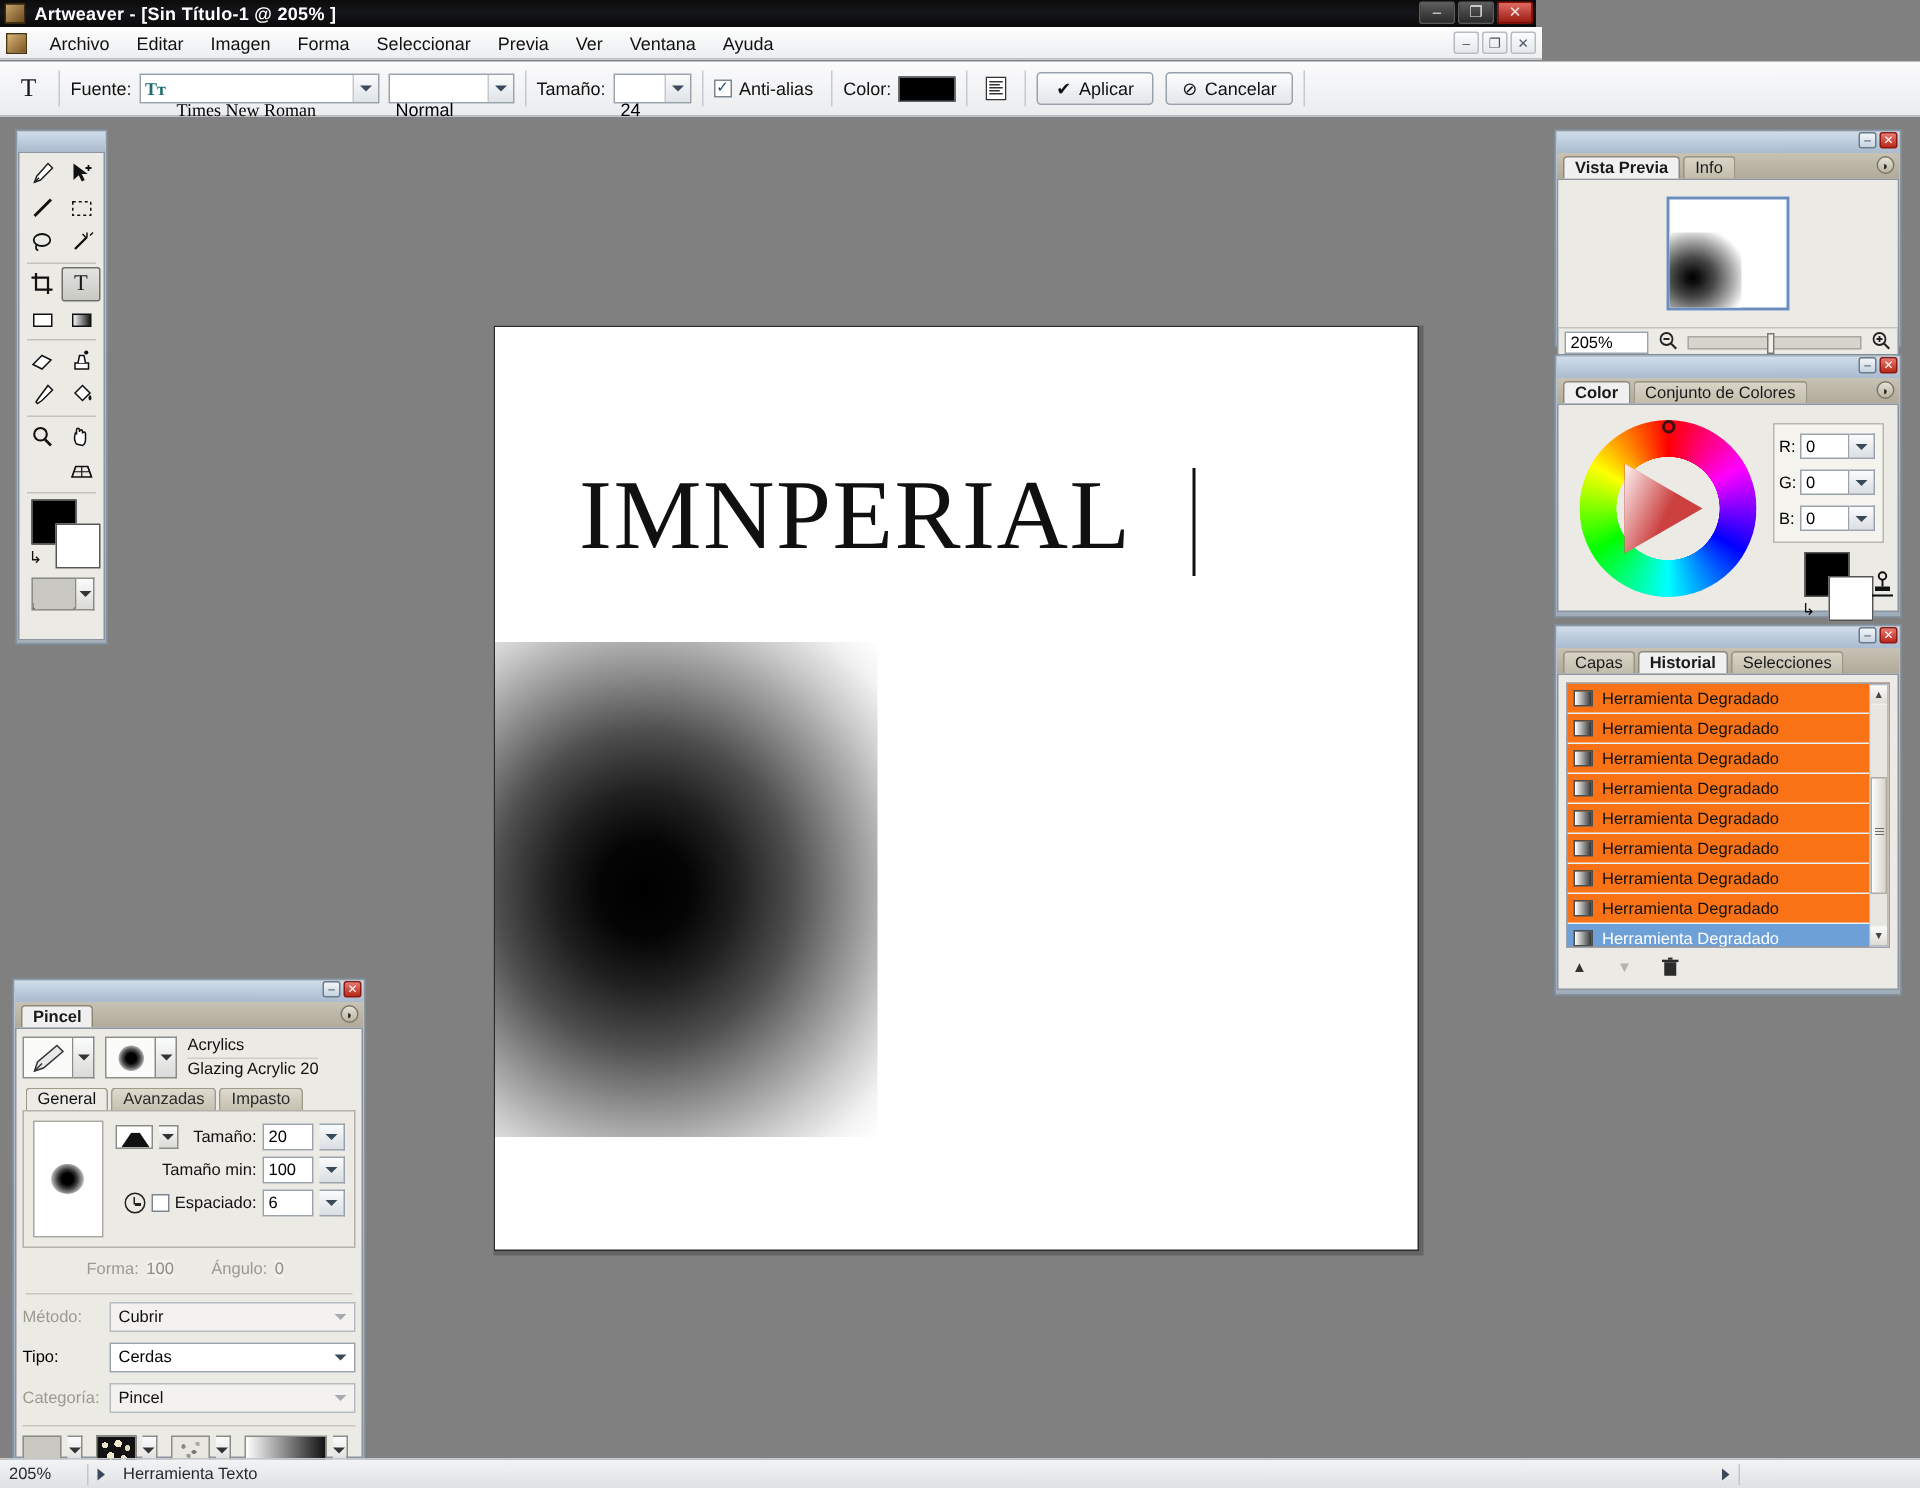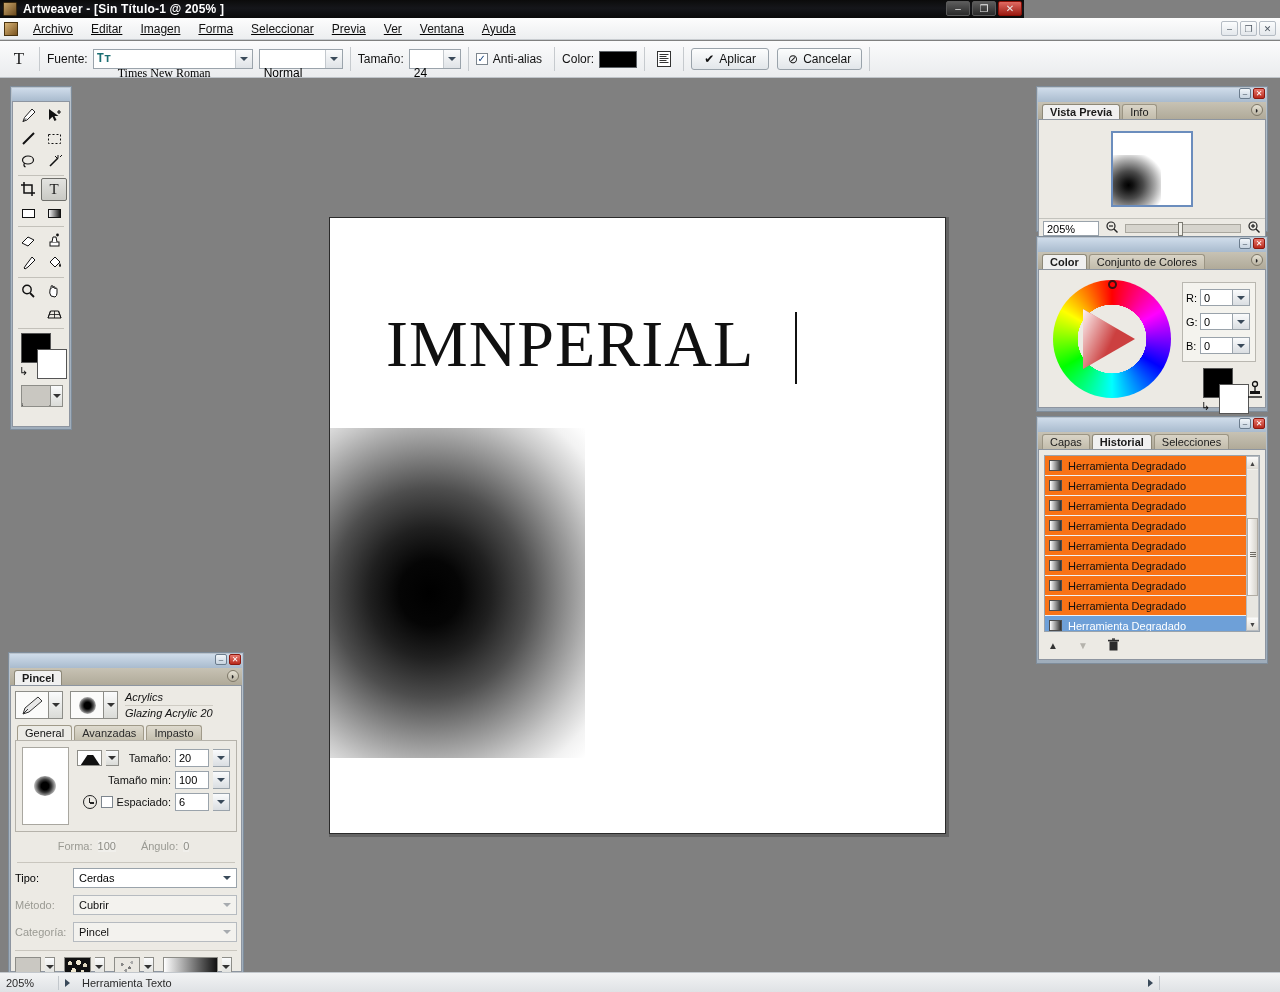--- a/index.html
+++ b/index.html
@@ -34,24 +34,24 @@
   #win-btns div{
     width:24px;height:15px;border:1px solid #5a5a5a;border-radius:2px;
     display:flex;align-items:center;justify-content:center;
     color:#e8e8e8;font-size:10px;line-height:1;
     background:linear-gradient(to bottom,#5c5c5c,#2a2a2a);
   }
   #win-btns div.close{background:linear-gradient(to bottom,#e06a62,#9b1b12);border-color:#8a1108;}
 
   
   #menubar{
-    position:absolute;left:0;top:18px;width:1280px;height:22px;
+    position:absolute;left:0;top:18px;width:1028px;height:22px;
     background:linear-gradient(to bottom,#fdfdfd,#eceef0);
     border-bottom:1px solid #c8ccd0;
-    display:flex;align-items:center;text-decoration:underline;
+    display:flex;align-items:center;
   }
   #menubar .doc-icon{
     width:14px;height:14px;margin-left:4px;margin-right:6px;
     background:linear-gradient(135deg,#d9b578,#7a5420);
     border:1px solid #4a3410;
   }
   #menubar .mi{padding:2px 9px;font-size:12px;color:#111;cursor:default;}
   #doc-win-btns{position:absolute;right:4px;top:3px;display:flex;gap:2px;}
   #doc-win-btns div{
     width:17px;height:15px;border:1px solid #b5bcc4;border-radius:2px;
@@ -83,21 +83,21 @@
     background:linear-gradient(to bottom,#fafbfc,#dfe3e7);
     border-left:1px solid #c3c8cd;
     display:flex;align-items:center;justify-content:center;
   }
   .combo .arrowbox i{
     display:block;width:0;height:0;border-left:4px solid transparent;
     border-right:4px solid transparent;border-top:4px solid #3a4a5a;
   }
   .fonticon{
     width:14px;height:13px;margin:0 3px 0 3px;color:#1b6e72;
-    font-family:Liberation Mono, monospace;font-size:12px;font-weight:bold;line-height:13px;
+    font-family:Liberation Serif, serif;font-size:12px;font-weight:bold;line-height:13px;
   }
   .chk{
     width:12px;height:12px;border:1px solid #7d868e;background:#fff;
     display:inline-flex;align-items:center;justify-content:center;margin-right:5px;
     font-size:10px;color:#15437e;line-height:1;
   }
   .swatch{width:38px;height:17px;border:1px solid #5d6267;background:#000;}
   .iconbtn{
     width:24px;height:24px;border:1px solid transparent;
     display:flex;align-items:center;justify-content:center;
@@ -303,21 +303,21 @@
     width:34px;height:28px;border:1px solid #8d8d88;background:#fbfbfa;
     display:flex;align-items:center;justify-content:center;
   }
   .bslot-arrow{
     width:14px;height:28px;border:1px solid #8d8d88;border-left:none;
     background:linear-gradient(to bottom,#fafbfc,#dadbd7);
     display:flex;align-items:center;justify-content:center;margin-right:7px;
   }
   .bslot-arrow i{width:0;height:0;border-left:4px solid transparent;border-right:4px solid transparent;border-top:4px solid #333;}
   .bdot{width:17px;height:17px;border-radius:50%;background:radial-gradient(circle,#000 0 28%,#555 52%,#fff 85%);}
-  .bnames{font-size:11px;line-height:14px;color:#111;font-style:italic;}
+  .bnames{font-size:11px;line-height:14px;color:#111;}
   .bnames .n1{border-bottom:1px solid #cfccc4;padding-bottom:1px;}
   .btabstrip{display:flex;align-items:flex-end;height:16px;margin:2px 0 0 2px;}
   .btab{
     height:15px;padding:0 7px;font-size:11px;
     background:linear-gradient(to bottom,#dedace,#c5c0af);
     border:1px solid #a09a89;border-bottom:none;border-radius:3px 3px 0 0;
     display:flex;align-items:center;margin-right:2px;color:#2b2b2b;
   }
   .btab.active{background:#ecebe6;color:#111;}
   .bgen{
@@ -896,30 +896,30 @@
       <span class="fd" style="opacity:.55"><i></i></span>
       <span style="width:10px"></span>
       <span class="fl dis">Ángulo:</span>
       <span class="fv fv-dis">0</span>
       <span class="fd" style="opacity:.55"><i></i></span>
     </div>
 
     <div style="height:1px;background:#c9c6be;margin:4px 2px 2px"></div>
 
     <div class="bsel-row">
+      <span class="lab dis">Método:</span>
+      <span class="sel dis">
+        <span>Cubrir</span>
+        <i class="ar"></i>
+      </span>
+    </div>
+    <div class="bsel-row">
       <span class="lab">Tipo:</span>
       <span class="sel">
         <span>Cerdas</span>
-        <i class="ar"></i>
-      </span>
-    </div>
-    <div class="bsel-row">
-      <span class="lab dis">Método:</span>
-      <span class="sel dis">
-        <span>Cubrir</span>
         <i class="ar"></i>
       </span>
     </div>
     <div class="bsel-row">
       <span class="lab dis">Categoría:</span>
       <span class="sel dis">
         <span>Pincel</span>
         <i class="ar"></i>
       </span>
     </div>

